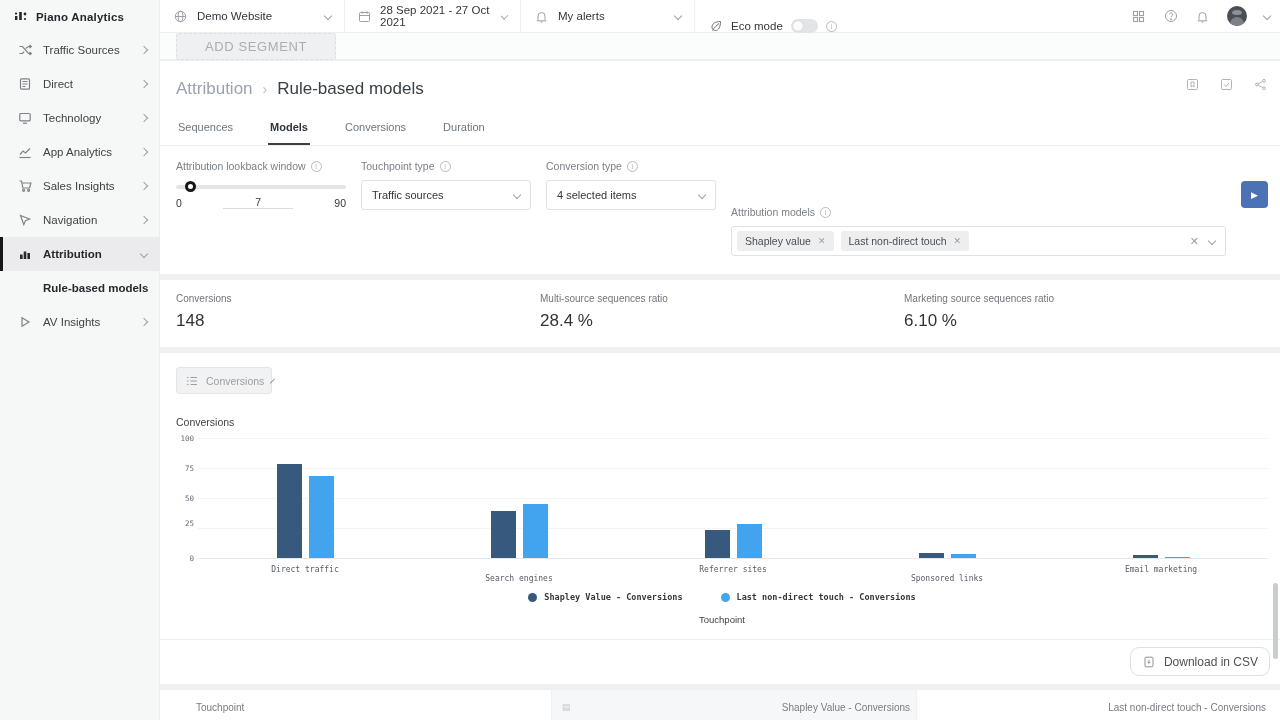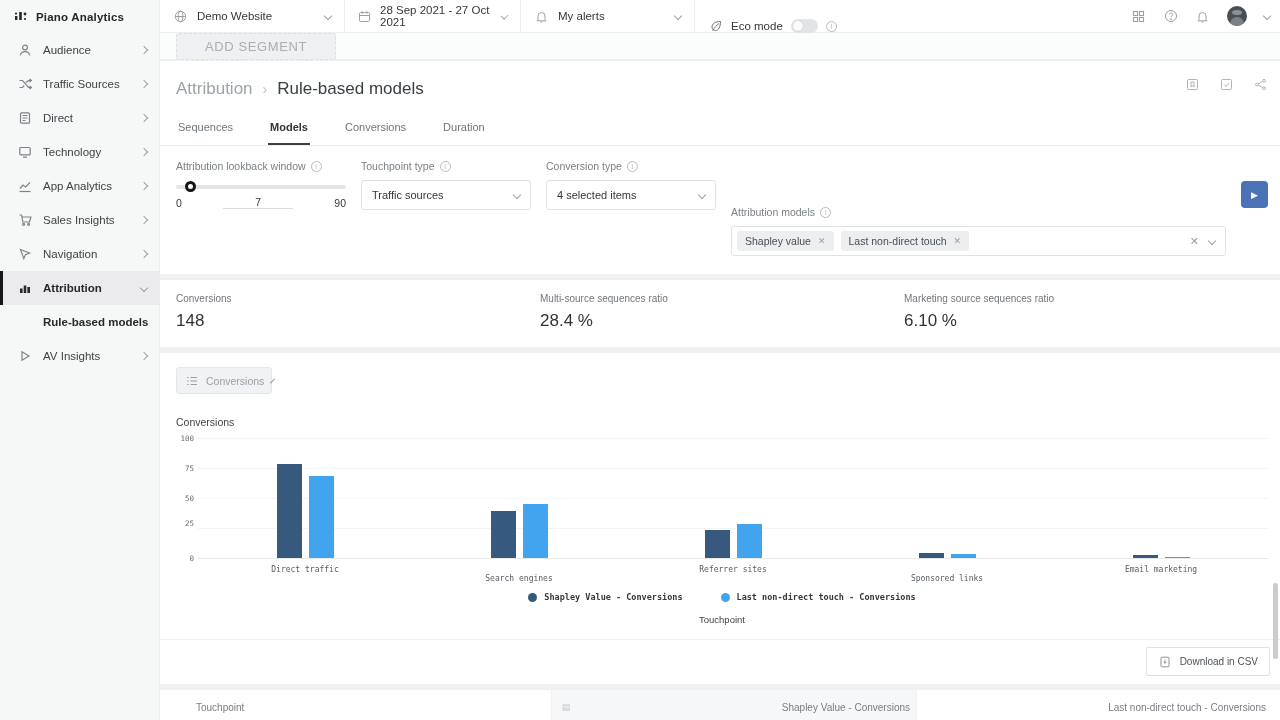--- a/index.html
+++ b/index.html
@@ -99,22 +99,22 @@
   .bar-group { flex:1; display:flex; align-items:flex-end; justify-content:center; gap:7px; position:relative; }
   .bar { width:25px; }
   .cat-label { position:absolute; top:127px; left:0; right:0; text-align:center; font-family:"DejaVu Sans Mono",monospace; font-size:8px; color:#565c63; white-space:nowrap; }
   .cat-label.alt { top:136px; }
   .legend { display:flex; justify-content:center; gap:38px; margin-top:34px; }
   .legend-item { display:flex; align-items:center; gap:7px; font-family:"DejaVu Sans Mono",monospace; font-weight:700; font-size:8.5px; color:#33383d; }
   .legend-dot { width:9px; height:9px; border-radius:50%; }
   .xlabel { text-align:center; font-size:9.5px; color:#3f4449; margin-top:12px; }
   .chart-divider { border-top:1px solid #eceef0; margin-top:14px; }
   .download-row { display:flex; justify-content:flex-end; padding:7px 14px 8px 0; }
-  .download-btn { border:1px solid #dfe1e3; border-radius:2px; background:#fff; display:flex; align-items:center; gap:7px;
-    font-size:10px; color:#4d5358; padding:6px 11px; cursor:pointer; font-family:"Liberation Sans",sans-serif; }
+  .download-btn { border:1px solid #dfe1e3; border-radius:9px; background:#fff; display:flex; align-items:center; gap:7px;
+    font-size:12px; color:#4d5358; padding:6px 11px; cursor:pointer; font-family:"Liberation Sans",sans-serif; }
 
   
   .table-card { flex:1; }
   .t-row { display:flex; align-items:stretch; }
   .t-head { height:36px; border-bottom:1px solid #c9cbce; }
   .t-head .c { display:flex; align-items:center; font-size:10px; color:#777d84; }
   .c1 { width:392px; padding-left:36px; border-right:1px solid #f0f1f2; }
   .c2 { width:365px; justify-content:flex-end; padding-right:6px; border-right:1px solid #f0f1f2; position:relative; }
   .c3 { flex:1; justify-content:flex-end; padding-right:18px; }
   .t-head .c2 { background:#f6f7f8; justify-content:space-between; padding-left:10px; }
@@ -142,30 +142,20 @@
               <circle cx="12" cy="5" r="1.4"></circle>
               <circle cx="3" cy="4.6" r="1.1"></circle>
               <circle cx="12" cy="10" r="1.1"></circle>
             </g>
           </svg>
       </span>
       <span class="brand">Piano Analytics</span>
     </div>
 
     <nav>
-      <div class="nav-item">
-        <span class="icon14">
-          <svg width="14" height="14" viewBox="0 0 14 14" fill="none" stroke="#7d838a" stroke-width="1.2">
-              <circle cx="7" cy="4.5" r="2.4"></circle>
-              <path d="M2.3 12.3c.7-2.4 2.5-3.6 4.7-3.6s4 1.2 4.7 3.6"></path>
-            </svg>
-        </span>
-        <span class="lbl">Audience</span>
-        <span class="chev r"></span>
-      </div>
       <div class="nav-item">
         <span class="icon14">
           <svg width="14" height="14" viewBox="0 0 14 14" fill="none" stroke="#7d838a" stroke-width="1.2">
               <path d="M1.5 3.5h3l6 7h2.5M1.5 10.5h3l1.6-1.9M7.6 5.4l2.9-1.9H13"></path>
               <path d="M11.5 2l1.8 1.5L11.5 5M11.5 9l1.8 1.5-1.8 1.5"></path>
             </svg>
         </span>
         <span class="lbl">Traffic Sources</span>
         <span class="chev r"></span>
       </div>

